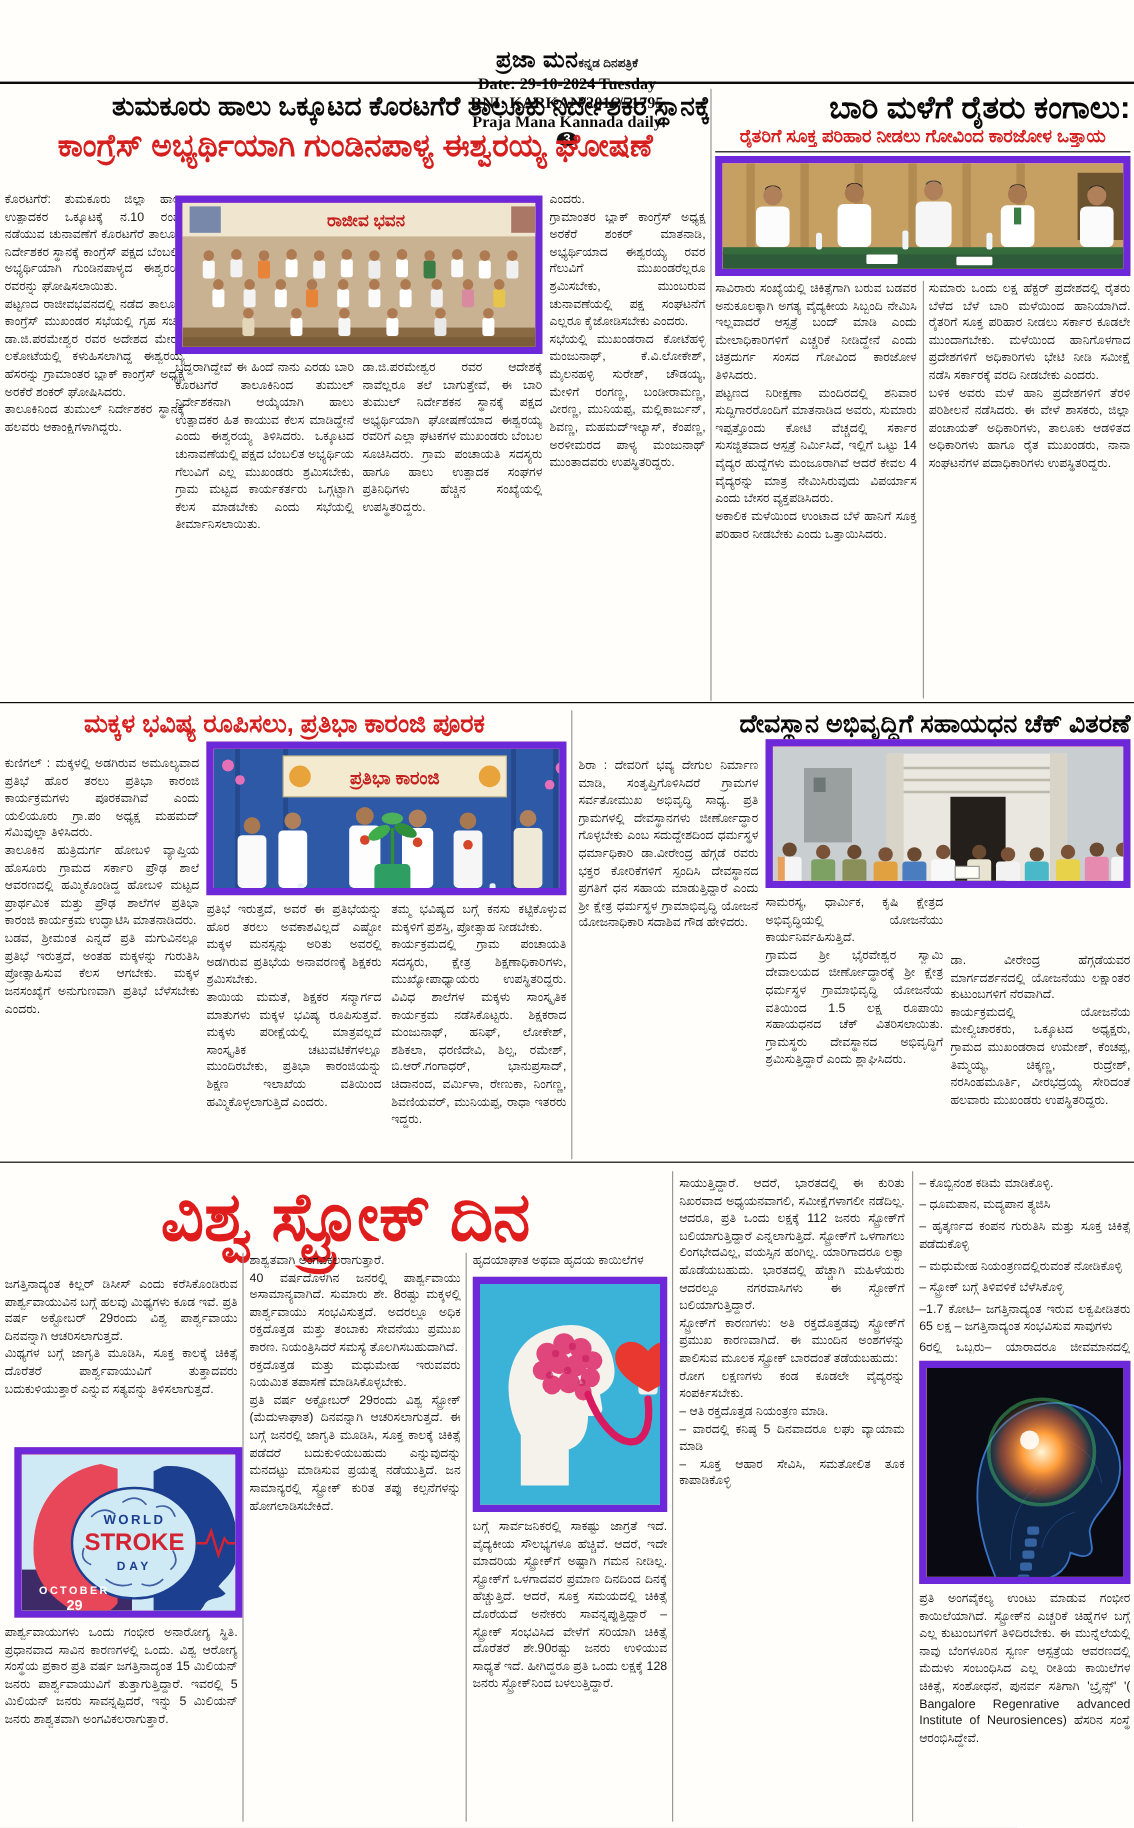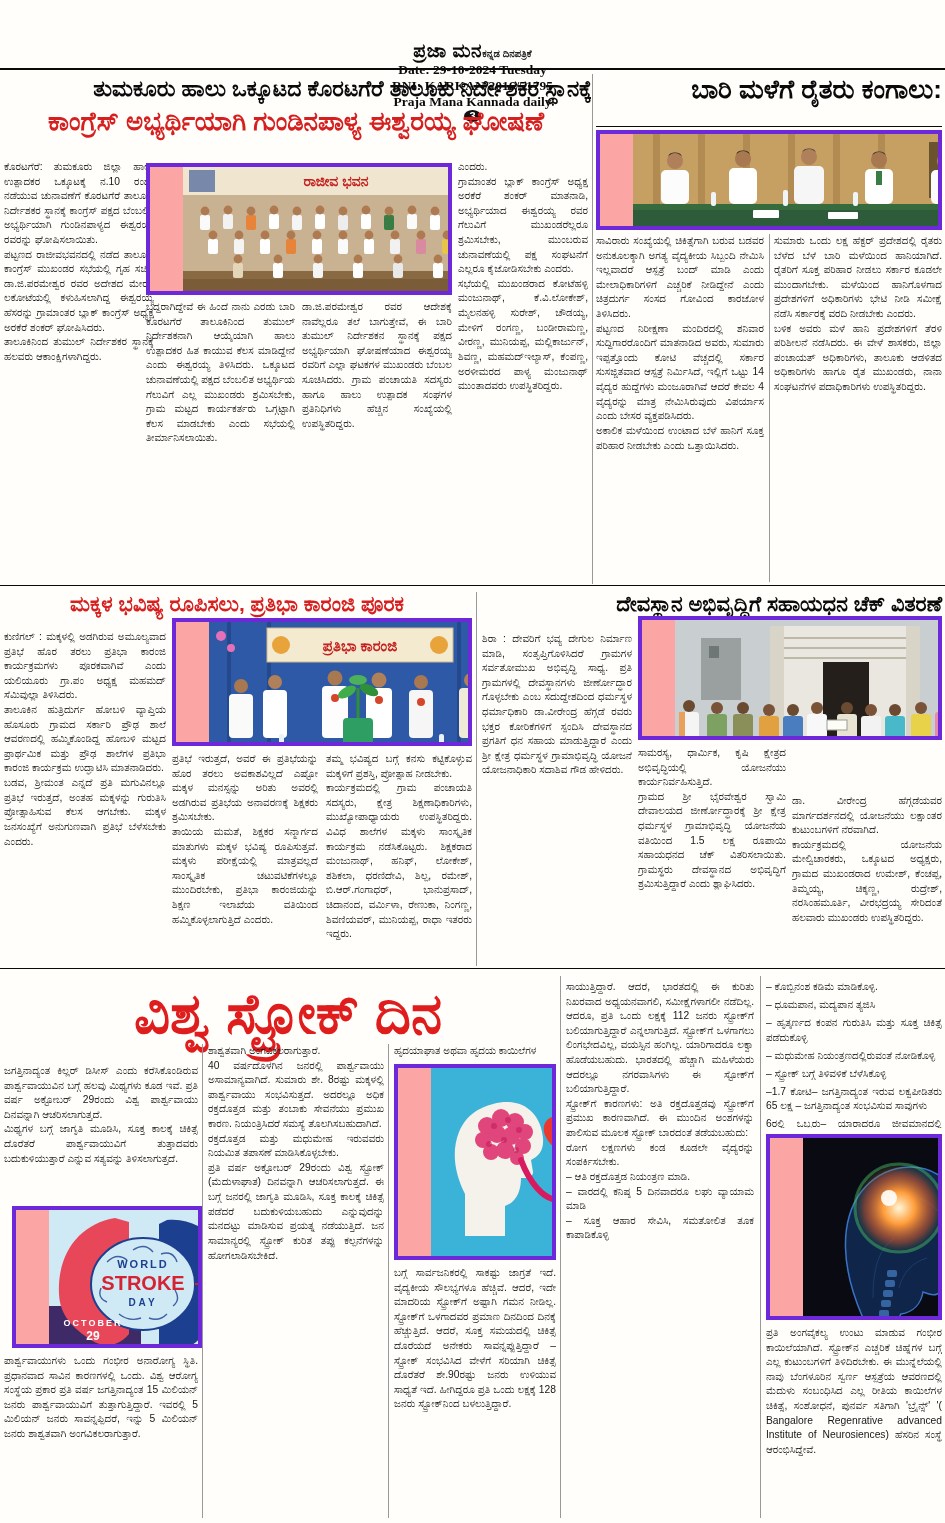--- a/index.html
+++ b/index.html
@@ -11,21 +11,21 @@
   .logo-tag { font-size:10px; font-weight:bold; margin-left:0; color:#222; }
   .mh-meta { font-family:"Liberation Serif", serif; font-weight:bold; font-size:13.5px; color:#0a0a0a; }
   .page-ball { width:17px; height:17px; border-radius:50%; background:#111; color:#fff; font-size:11px; font-weight:bold; display:flex; align-items:center; justify-content:center; }
   .rule { background:#0a0a0a; }
   .hairline { background:#999; }
   .headline-black { font-weight:bold; color:#0a0a0a; text-align:right; white-space:nowrap; }
   .headline-red { font-weight:bold; color:#d61f1f; text-align:center; white-space:nowrap; }
   .body-text { font-size:10.3px; line-height:1.42; text-align:justify; white-space:pre-line; color:#161616; }
   .bullets { list-style:none; font-size:10.3px; line-height:1.45; text-align:justify; color:#161616; }
   .bullets li { margin-bottom:3px; }
-  .photo { border:4px solid #6d28d9; background:#fca5a5; overflow:hidden;padding-left:33px; }
+  .photo { border:6px solid #6d28d9; background:#fca5a5; overflow:hidden; }
   .photo svg { display:block; }
   .big-red { font-weight:bold; color:#e01d1d; text-align:center; white-space:nowrap; }
 </style>
 </head>
 <body>
 
 <div class="page">
 
   <div class="abs masthead">
     <div style="display:flex;align-items:baseline;">
@@ -100,20 +100,21 @@
 
   <div class="abs body-text" style="left:146px;top:300px;width:149px;height:282px;overflow:hidden;">ಬದ್ದರಾಗಿದ್ದೇವೆ ಈ ಹಿಂದೆ ನಾನು ಎರಡು ಬಾರಿ ಕೊರಟಗೆರೆ ತಾಲೂಕಿನಿಂದ ತುಮುಲ್ ನಿರ್ದೇಶಕನಾಗಿ ಆಯ್ಕೆಯಾಗಿ ಹಾಲು ಉತ್ಪಾದಕರ ಹಿತ ಕಾಯುವ ಕೆಲಸ ಮಾಡಿದ್ದೇನೆ ಎಂದು ಈಶ್ವರಯ್ಯ ತಿಳಿಸಿದರು. ಒಕ್ಕೂಟದ ಚುನಾವಣೆಯಲ್ಲಿ ಪಕ್ಷದ ಬೆಂಬಲಿತ ಅಭ್ಯರ್ಥಿಯ ಗೆಲುವಿಗೆ ಎಲ್ಲ ಮುಖಂಡರು ಶ್ರಮಿಸಬೇಕು, ಗ್ರಾಮ ಮಟ್ಟದ ಕಾರ್ಯಕರ್ತರು ಒಗ್ಗಟ್ಟಾಗಿ ಕೆಲಸ ಮಾಡಬೇಕು ಎಂದು ಸಭೆಯಲ್ಲಿ ತೀರ್ಮಾನಿಸಲಾಯಿತು.</div>
   <div class="abs body-text" style="left:302px;top:300px;width:150px;height:282px;overflow:hidden;">ಡಾ.ಜಿ.ಪರಮೇಶ್ವರ ರವರ ಆದೇಶಕ್ಕೆ ನಾವೆಲ್ಲರೂ ತಲೆ ಬಾಗುತ್ತೇವೆ, ಈ ಬಾರಿ ತುಮುಲ್ ನಿರ್ದೇಶಕನ ಸ್ಥಾನಕ್ಕೆ ಪಕ್ಷದ ಅಭ್ಯರ್ಥಿಯಾಗಿ ಘೋಷಣೆಯಾದ ಈಶ್ವರಯ್ಯ ರವರಿಗೆ ಎಲ್ಲಾ ಘಟಕಗಳ ಮುಖಂಡರು ಬೆಂಬಲ ಸೂಚಿಸಿದರು. ಗ್ರಾಮ ಪಂಚಾಯತಿ ಸದಸ್ಯರು ಹಾಗೂ ಹಾಲು ಉತ್ಪಾದಕ ಸಂಘಗಳ ಪ್ರತಿನಿಧಿಗಳು ಹೆಚ್ಚಿನ ಸಂಖ್ಯೆಯಲ್ಲಿ ಉಪಸ್ಥಿತರಿದ್ದರು.</div>
   <div class="abs body-text" style="left:458px;top:160px;width:130px;height:422px;overflow:hidden;">ಎಂದರು.
 ಗ್ರಾಮಾಂತರ ಬ್ಲಾಕ್ ಕಾಂಗ್ರೆಸ್ ಅಧ್ಯಕ್ಷ ಅರಕೆರೆ ಶಂಕರ್ ಮಾತನಾಡಿ, ಅಭ್ಯರ್ಥಿಯಾದ ಈಶ್ವರಯ್ಯ ರವರ ಗೆಲುವಿಗೆ ಮುಖಂಡರೆಲ್ಲರೂ ಶ್ರಮಿಸಬೇಕು, ಮುಂಬರುವ ಚುನಾವಣೆಯಲ್ಲಿ ಪಕ್ಷ ಸಂಘಟನೆಗೆ ಎಲ್ಲರೂ ಕೈಜೋಡಿಸಬೇಕು ಎಂದರು.
 ಸಭೆಯಲ್ಲಿ ಮುಖಂಡರಾದ ಕೋಟೆಹಳ್ಳಿ ಮಂಜುನಾಥ್, ಕೆ.ವಿ.ಲೋಕೇಶ್, ಮೈಲನಹಳ್ಳಿ ಸುರೇಶ್, ಚೌಡಯ್ಯ, ಮೇಳಿಗೆ ರಂಗಣ್ಣ, ಬಂಡೀರಾಮಣ್ಣ, ವೀರಣ್ಣ, ಮುನಿಯಪ್ಪ, ಮಲ್ಲಿಕಾರ್ಜುನ್, ಶಿವಣ್ಣ, ಮಹಮದ್‌ಇಲ್ಯಾಸ್, ಕೆಂಪಣ್ಣ, ಅರಳೀಮರದ ಪಾಳ್ಯ ಮಂಜುನಾಥ್ ಮುಂತಾದವರು ಉಪಸ್ಥಿತರಿದ್ದರು.</div>
 
   <div class="abs hairline" style="left:592px;top:74px;width:1px;height:510px;"></div>
 
   <div class="abs headline-black" style="left:596px;top:74px;width:346px;font-size:26px;">ಬಾರಿ ಮಳೆಗೆ ರೈತರು ಕಂಗಾಲು:</div>
+  <div class="abs headline-red" style="left:596px;top:105px;width:346px;font-size:15px;">ರೈತರಿಗೆ ಸೂಕ್ತ ಪರಿಹಾರ ನೀಡಲು ಗೋವಿಂದ ಕಾರಜೋಳ ಒತ್ತಾಯ</div>
   <div class="abs rule" style="left:596px;top:126px;width:346px;height:1px;"></div>
 
   <div class="abs photo" style="left:596px;top:130px;width:346px;height:100px;">
     <svg width="346" height="100" viewBox="0 0 346 100">
       <rect width="346" height="100" fill="#c69f63"></rect>
       <g fill="#b28b52">
           <rect x="20" width="7" height="72"></rect>
           <rect x="65" width="7" height="72"></rect>
           <rect x="110" width="7" height="72"></rect>
           <rect x="155" width="7" height="72"></rect>

